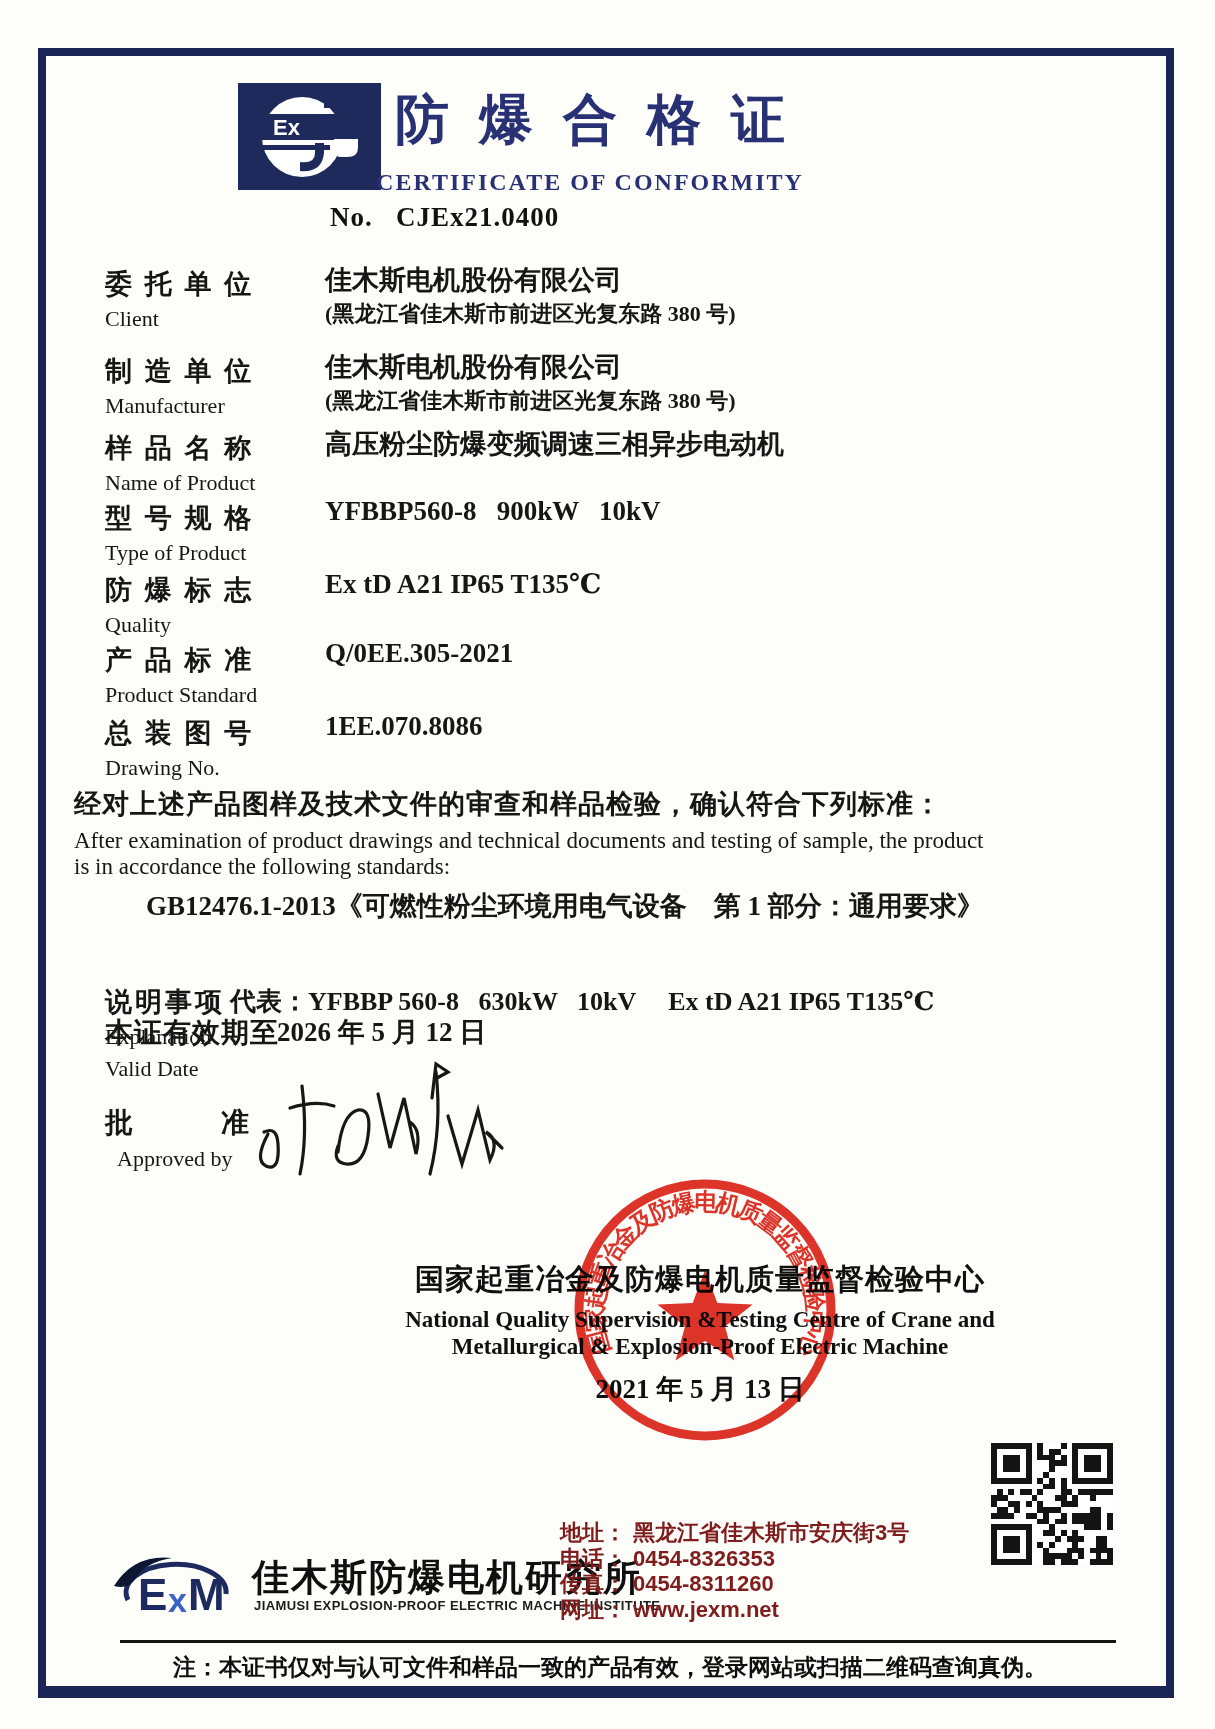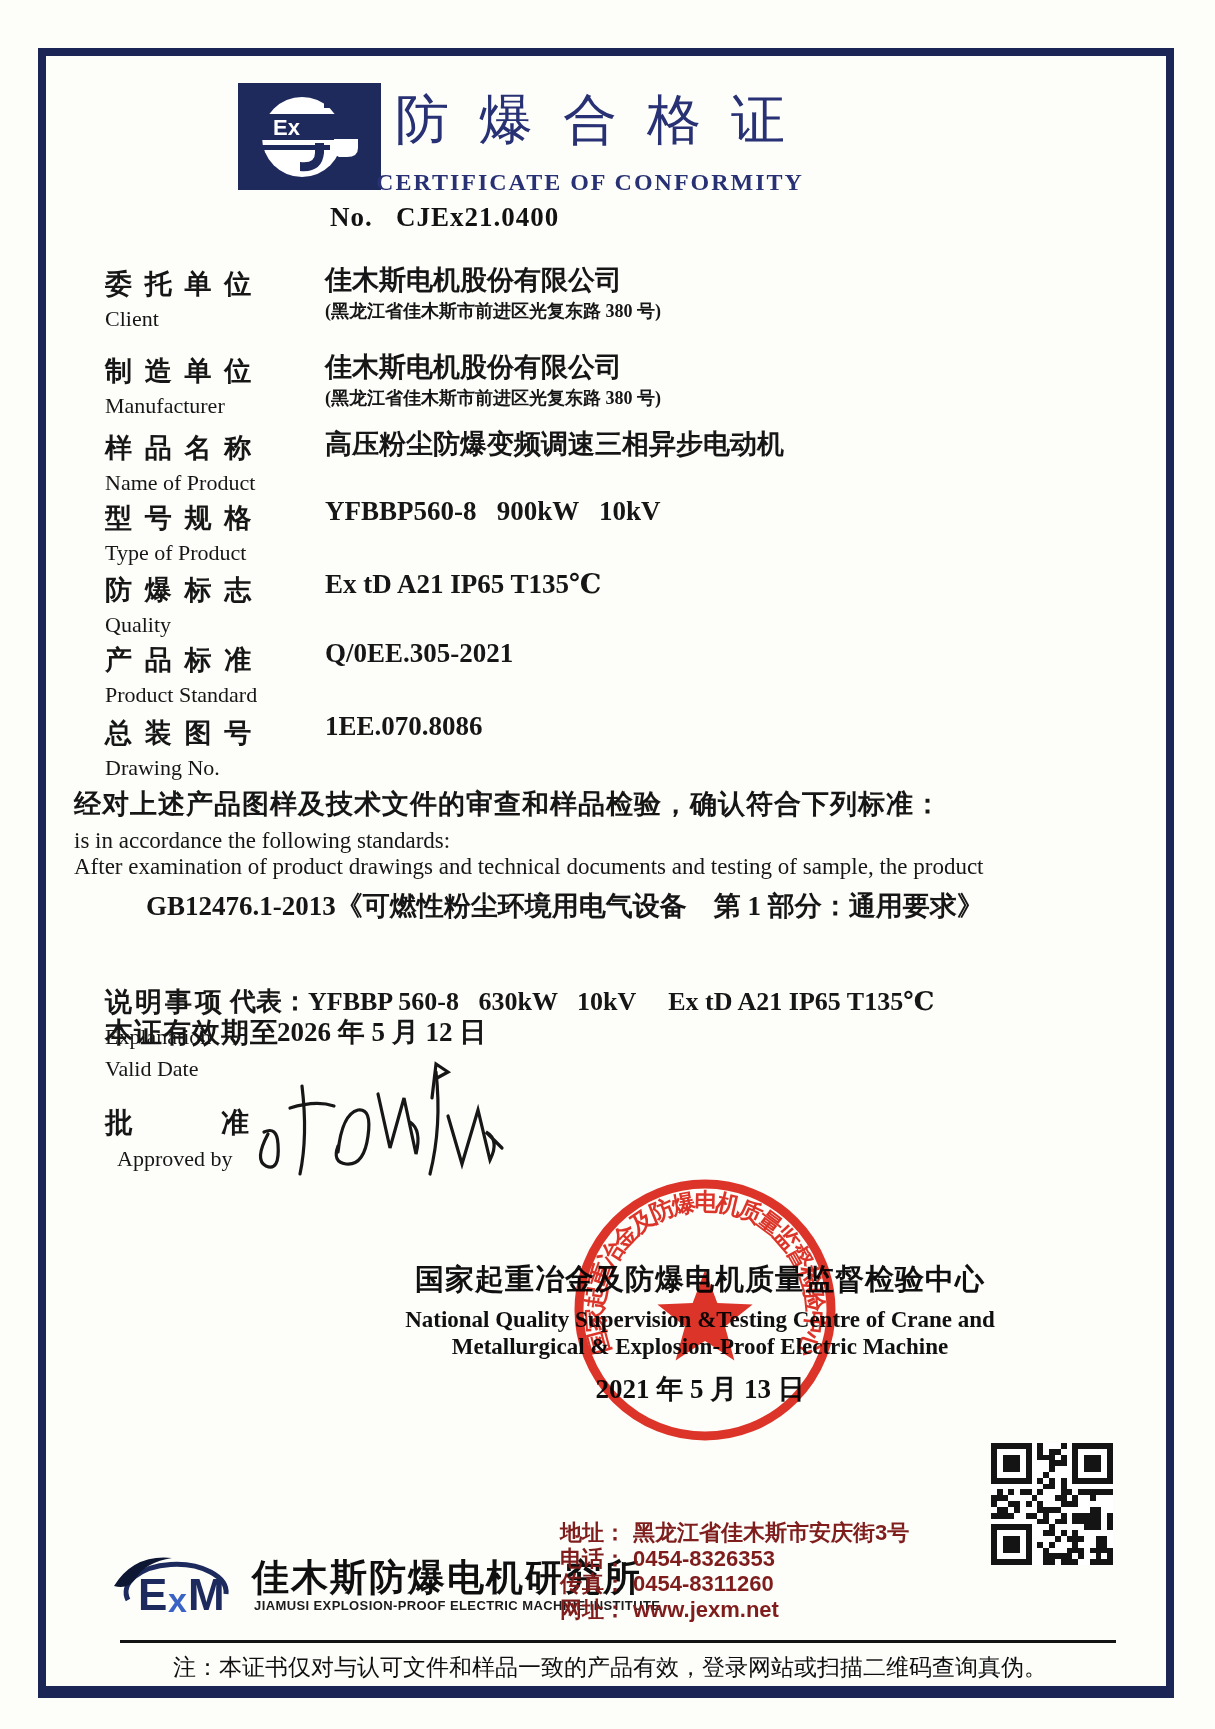--- a/index.html
+++ b/index.html
@@ -14,31 +14,31 @@
 
   .frame {
     position:absolute; left:38px; top:48px; width:1136px; height:1650px;
     border:8px solid #1c2656; border-bottom-width:12px;
     pointer-events:none;
   }
 
   
   .logo { position:absolute; left:238px; top:83px; }
   .titleblock { position:absolute; left:330px; top:84px; width:520px; text-align:center; color:#273173; }
-  .title-cn { font-size:54px; font-weight:400; letter-spacing:30px; text-indent:30px; white-space:nowrap; }
+  .title-cn { font-size:54px; font-weight:700; letter-spacing:30px; text-indent:30px; white-space:nowrap; }
   .title-en { font-size:24px; font-weight:700; letter-spacing:2px; margin-top:12px; }
   .cert-no { position:absolute; left:330px; top:202px; width:480px; 
              font-size:27px; font-weight:700; color:#121212; letter-spacing:1px; white-space:pre-wrap; }
 
   
   .frow { position:absolute; left:105px; width:1010px; }
   .lab-cn { font-size:27px; font-weight:600; letter-spacing:3px; }
   .lab-en { font-size:22px; margin-top:4px; }
   .fval  { position:absolute; left:220px; top:-4px; width:780px; font-size:27px; font-weight:600; white-space:pre-wrap; }
-  .fnote { position:absolute; left:220px; top:33px; width:780px; font-size:18px; font-weight:600; }
+  .fnote { position:absolute; left:220px; top:33px; width:780px; font-size:22px; font-weight:600; }
 
   
   .statement { position:absolute; left:74px; top:786px; width:1075px; }
   .st-cn  { font-size:27px; font-weight:600; letter-spacing:1px; }
   .st-en  { font-size:23px; line-height:26px; margin-top:6px; }
   .st-std { margin:9px 0 0 72px; font-size:27px; font-weight:600; line-height:35px; }
 
   .exprow { position:absolute; left:105px; top:936px; width:1050px;margin-top:48px; }
   .exp-val { position:absolute; left:125px; top:0; width:920px; font-size:26px; font-weight:600; white-space:pre-wrap; }
 
@@ -61,21 +61,21 @@
   .flogo { position:absolute; left:112px; top:1548px; }
   .inst-cn { position:absolute; left:252px; top:1553px; font-family:"Liberation Sans",sans-serif;
              font-size:37px; font-weight:700; letter-spacing:2px; color:#0f0f0f; white-space:nowrap; }
   .inst-en { position:absolute; left:254px; top:1598px; font-family:"Liberation Sans",sans-serif;
              font-size:13px; font-weight:700; letter-spacing:.4px; color:#1b1b1b; white-space:nowrap;text-align:center; }
   .contacts { position:absolute; left:560px; top:1520px; font-family:"Liberation Sans",sans-serif; }
   .c-line { display:flex; font-size:22px; font-weight:700; line-height:25.5px; color:#7f1d1d; }
   .c-val  { font-weight:600; margin-left:7px; }
   .divider { position:absolute; left:120px; top:1640px; width:996px; height:3px; background:#141414; }
   .note { position:absolute; left:110px; top:1652px; width:1000px; text-align:center;
-          font-family:"Liberation Sans",sans-serif; font-size:23px; font-weight:400; color:#0f0f0f; }
+          font-family:"Liberation Sans",sans-serif; font-size:23px; font-weight:700; color:#0f0f0f; }
 </style>
 </head>
 <body>
 
 <div class="frame"></div>
 
 <svg class="logo" width="143" height="107" viewBox="0 0 143 107">
   <rect width="143" height="107" fill="#1f2a5c"></rect>
   <circle cx="64" cy="54" r="40" fill="#ffffff"></circle>
   <rect x="86" y="16" width="57" height="9" fill="#1f2a5c"></rect>
@@ -126,22 +126,22 @@
 </div>
 <div class="frow" style="top:715px">
   <div class="lab-cn">总 装 图 号</div>
   <div class="lab-en">Drawing No.</div>
   <div class="fval">1EE.070.8086</div>
 </div>
 
 <div class="statement">
   <div class="st-cn">经对上述产品图样及技术文件的审查和样品检验，确认符合下列标准：</div>
   <div class="st-en">
+    <div>After examination of product drawings and technical documents and testing of sample, the product</div>
     <div>is in accordance the following standards:</div>
-    <div>After examination of product drawings and technical documents and testing of sample, the product</div>
   </div>
   <div class="st-std">
     <div>GB12476.1-2013《可燃性粉尘环境用电气设备　第 1 部分：通用要求》</div>
   </div>
 </div>
 
 <div class="exprow">
   <div class="lab-cn">说明事项</div>
   <div class="lab-en">Explanation</div>
   <div class="exp-val">代表：YFBBP 560-8   630kW   10kV     Ex tD A21 IP65 T135℃</div>

